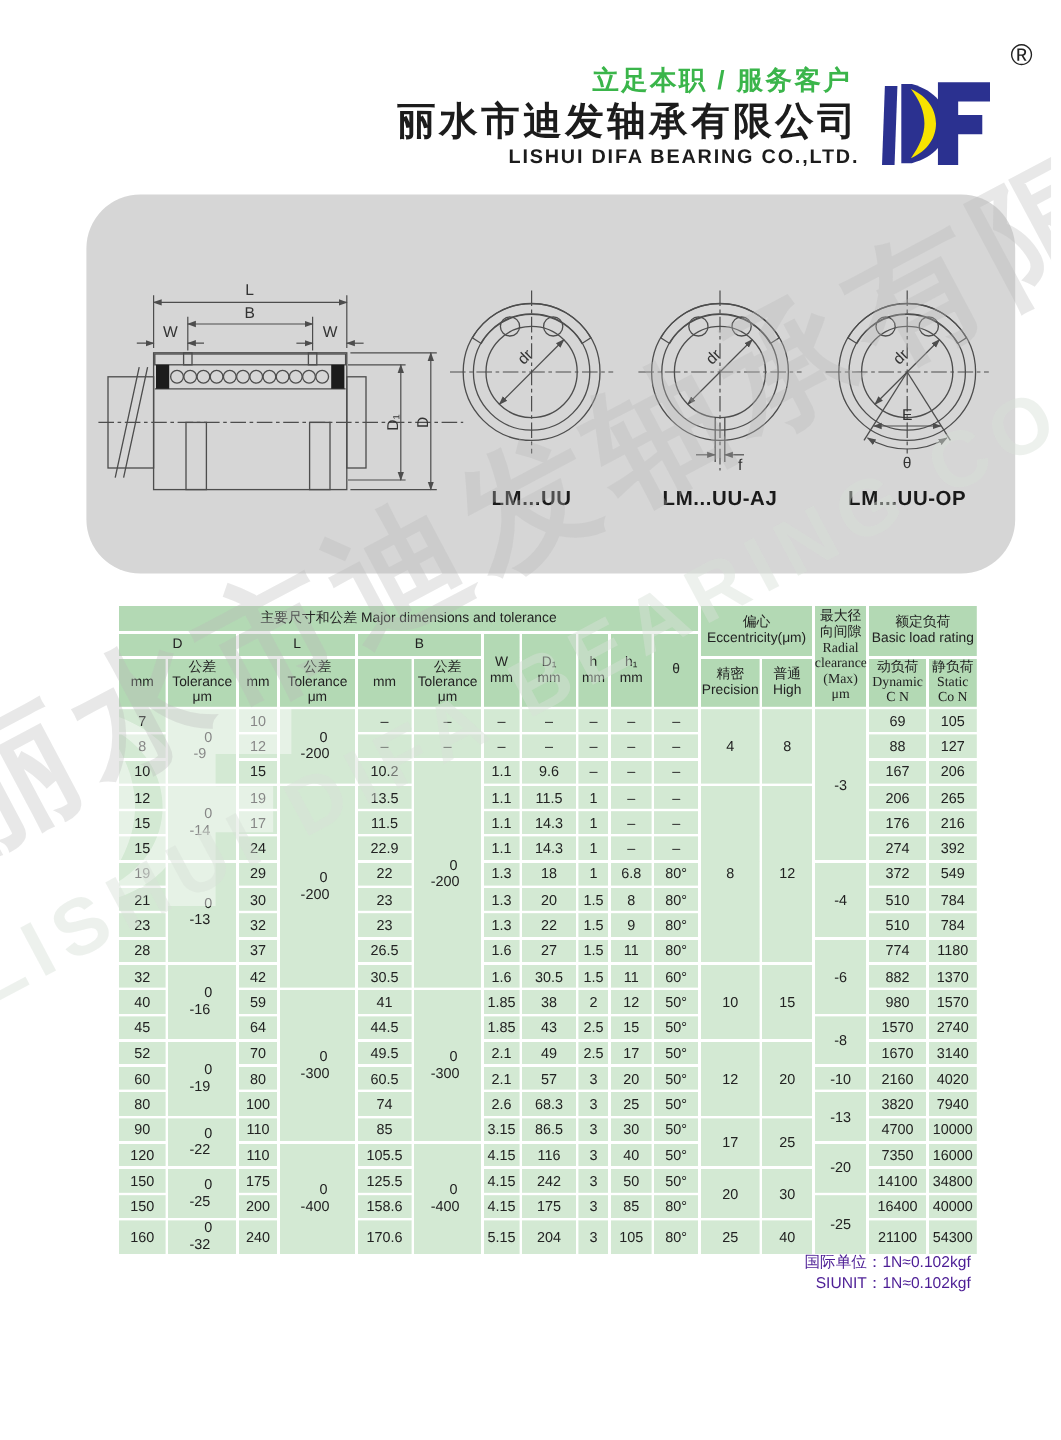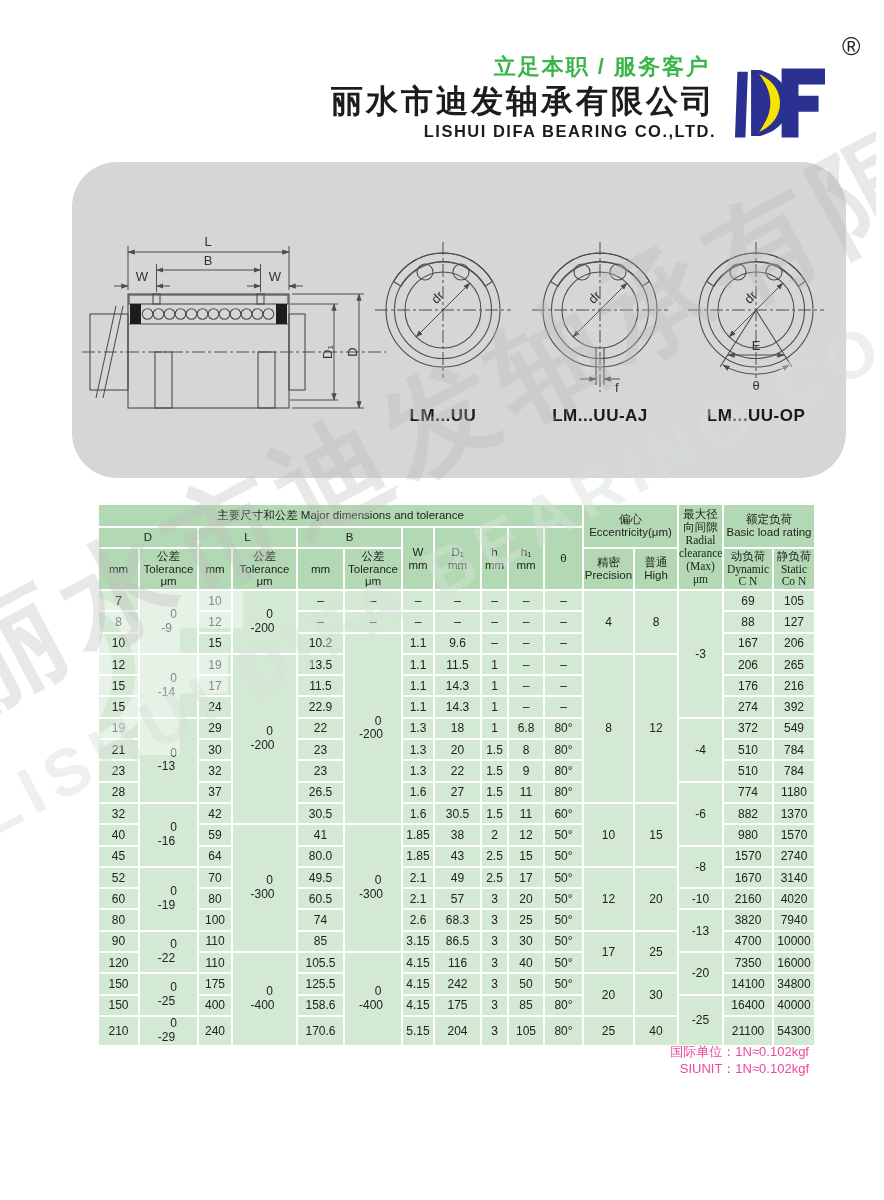--- a/index.html
+++ b/index.html
@@ -44,21 +44,21 @@
   .t-head tr:nth-child(1) th{height:21px;}
   .t-head tr:nth-child(2) th{height:19px;}
   .t-head tr:nth-child(3) th{height:40px;}
   .h-title{font-size:12.5px;font-weight:700;}
   .h-letter{font-size:13px;font-weight:700;}
   .h-small{font-size:10px;font-family:Liberation Serif, serif;}
   .spec-table td .tt{transform:translateX(5px);line-height:1.15;}
   .spec-table td .tb{transform:translateX(-2px);line-height:1.15;}
 
   
-  .footnote{position:absolute;right:67px;top:1044px;text-align:right;font-size:13px;line-height:1.3;color:#ec4899;z-index:2;}
+  .footnote{position:absolute;right:67px;top:1044px;text-align:right;font-size:13px;line-height:1.3;color:#4c1d95;z-index:2;}
 </style>
 </head>
 <body>
 
 <div class="page">
 
   <div class="slogan">立足本职 / 服务客户</div>
   <div class="company-cn">丽水市迪发轴承有限公司</div>
   <div class="company-en">LISHUI DIFA BEARING CO.,LTD.</div>
   <svg class="logo" viewBox="0 0 112 90">
@@ -449,21 +449,21 @@
           <td>38</td>
           <td>2</td>
           <td>12</td>
           <td>50°</td>
           <td>980</td>
           <td>1570</td>
         </tr>
         <tr>
           <td>45</td>
           <td>64</td>
-          <td>80.0</td>
+          <td>44.5</td>
           <td>1.85</td>
           <td>43</td>
           <td>2.5</td>
           <td>15</td>
           <td>50°</td>
           <td rowspan="2">-8</td>
           <td>1570</td>
           <td>2740</td>
         </tr>
         <tr>
@@ -562,36 +562,36 @@
           <td>3</td>
           <td>50</td>
           <td>50°</td>
           <td rowspan="2">20</td>
           <td rowspan="2">30</td>
           <td>14100</td>
           <td>34800</td>
         </tr>
         <tr>
           <td>150</td>
-          <td>400</td>
+          <td>200</td>
           <td>158.6</td>
           <td>4.15</td>
           <td>175</td>
           <td>3</td>
           <td>85</td>
           <td>80°</td>
           <td rowspan="2">-25</td>
           <td>16400</td>
           <td>40000</td>
         </tr>
         <tr>
-          <td>210</td>
+          <td>160</td>
           <td rowspan="1">
             <div class="tt">0</div>
-            <div class="tb">-29</div>
+            <div class="tb">-32</div>
           </td>
           <td>240</td>
           <td>170.6</td>
           <td>5.15</td>
           <td>204</td>
           <td>3</td>
           <td>105</td>
           <td>80°</td>
           <td rowspan="1">25</td>
           <td rowspan="1">40</td>

